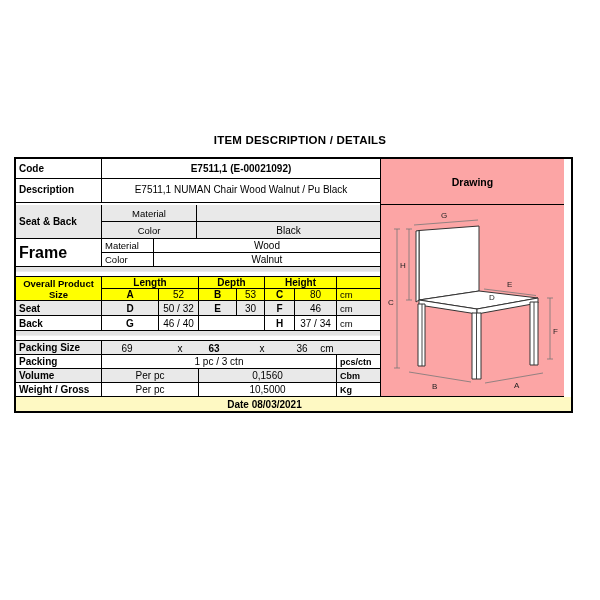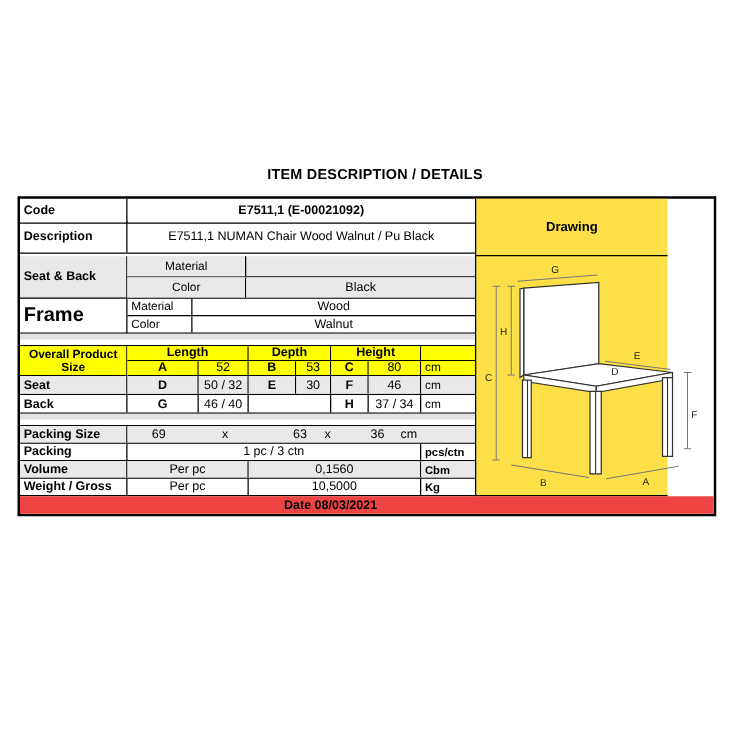--- a/index.html
+++ b/index.html
@@ -29,30 +29,30 @@
   .sep  { background:linear-gradient(to bottom,#e3e3e3 0%,#e3e3e3 45%,#ffffff 60%); }
 
   .ylabel { position:absolute; left:0; top:118px; width:86px; height:24px;
             background:#ffff00; border-right:1px solid #000; border-bottom:1px solid #000;
             display:flex; flex-direction:column; align-items:center; justify-content:center;
             font-size:9.5px; font-weight:bold; line-height:11px; }
 
   .psCell { position:relative; }
   .psCell span { position:absolute; top:50%; transform:translate(-50%,-50%); }
 
-  .drawpane { position:absolute; left:364px; top:0; width:154px; height:238px;
-              border-left:1px solid #000; border-bottom:1px solid #000; background:#fde047;padding-left:40px; }
+  .drawpane { position:absolute; left:364px; top:0; width:184px; height:238px;
+              border-left:1px solid #000; border-bottom:1px solid #000; background:#fca5a5;padding-left:40px; }
   .drawhead { position:absolute; left:0; top:0; width:100%; height:46px;
               border-bottom:1px solid #000; display:flex; align-items:center;
               justify-content:center; font-size:10.5px; font-weight:bold; }
   .chair { position:absolute; left:0; top:46px; }
 
   .daterow { position:absolute; left:0; top:238px; width:555px; height:14px;
              display:flex; align-items:center; justify-content:center;
-             padding-right:58px; font-size:10px; font-weight:bold; background:#ef4444; }
+             padding-right:58px; font-size:10px; font-weight:bold; background:#fef9c3; }
 
   svg text { font-family:"Liberation Sans", sans-serif; font-size:8px; fill:#222; }
   .dim { stroke:#777; stroke-width:0.8; fill:none; }
   .chr { stroke:#333; stroke-width:1; fill:#ffffff; }
   .chrl{ stroke:#333; stroke-width:0.9; fill:none; }
 </style>
 </head>
 <body>
 
 <div id="page">
@@ -133,21 +133,21 @@
       <div class="cell unit norb" style="width:43px;">cm</div>
     </div>
 
     <div class="row sep" style="top:172px;height:10px;"></div>
 
     <div class="row shade" style="top:182px;height:14px;">
       <div class="cell lab shade" style="width:86px;">Packing Size</div>
       <div class="cell norb shade psCell" style="width:278px;">
         <span style="left:25px;">69</span>
         <span style="left:78px;">x</span>
-        <span style="left:138px;">63</span>
+        <span style="left:112px;font-weight:bold;">63</span>
         <span style="left:160px;">x</span>
         <span style="left:200px;">36</span>
         <span style="left:225px;">cm</span>
       </div>
     </div>
 
     <div class="row" style="top:196px;height:14px;">
       <div class="cell lab" style="width:86px;">Packing</div>
       <div class="cell" style="width:235px;">1 pc / 3 ctn</div>
       <div class="cell unit unitB norb" style="width:43px;">pcs/ctn</div>

